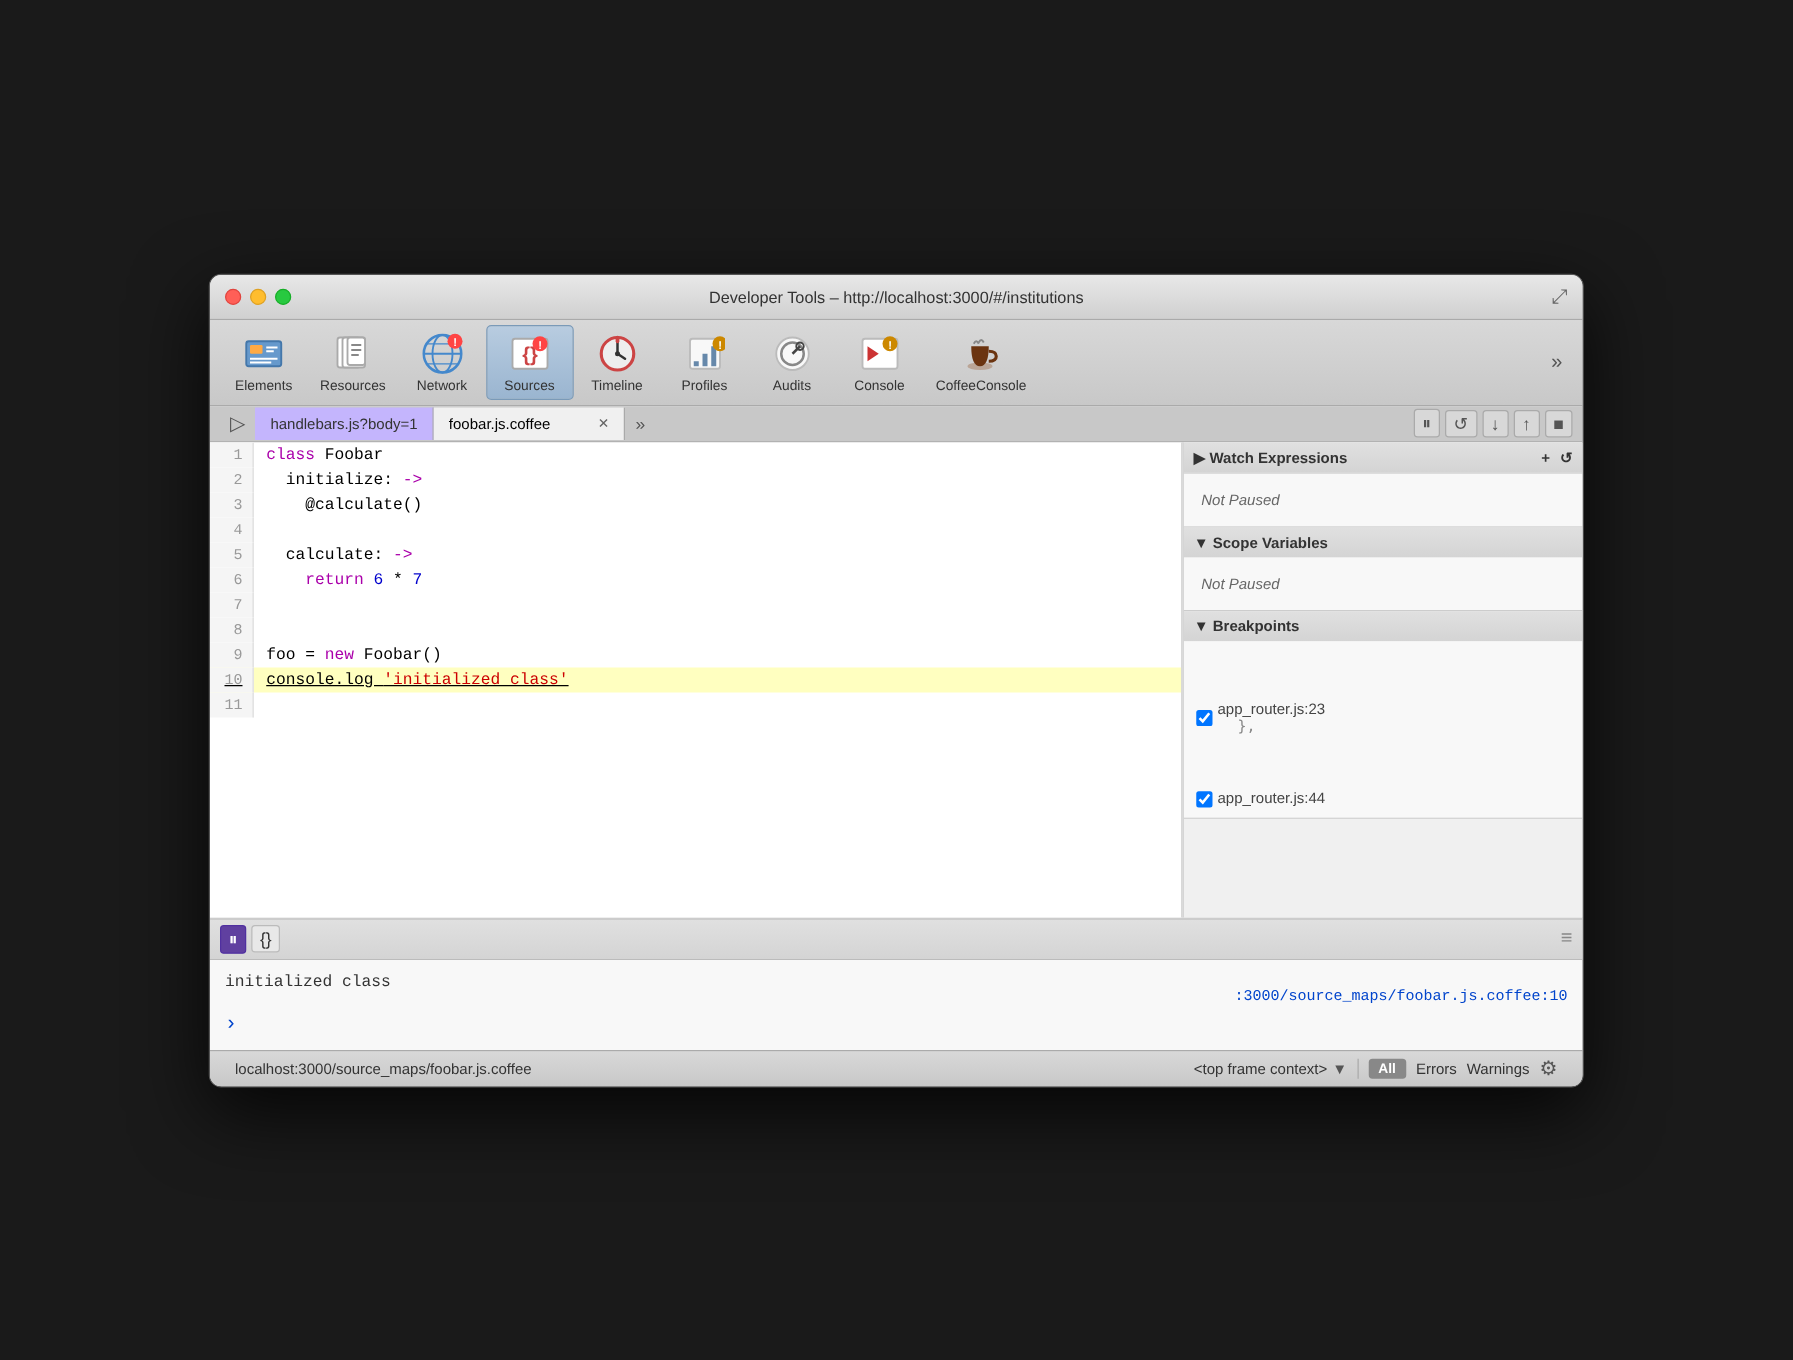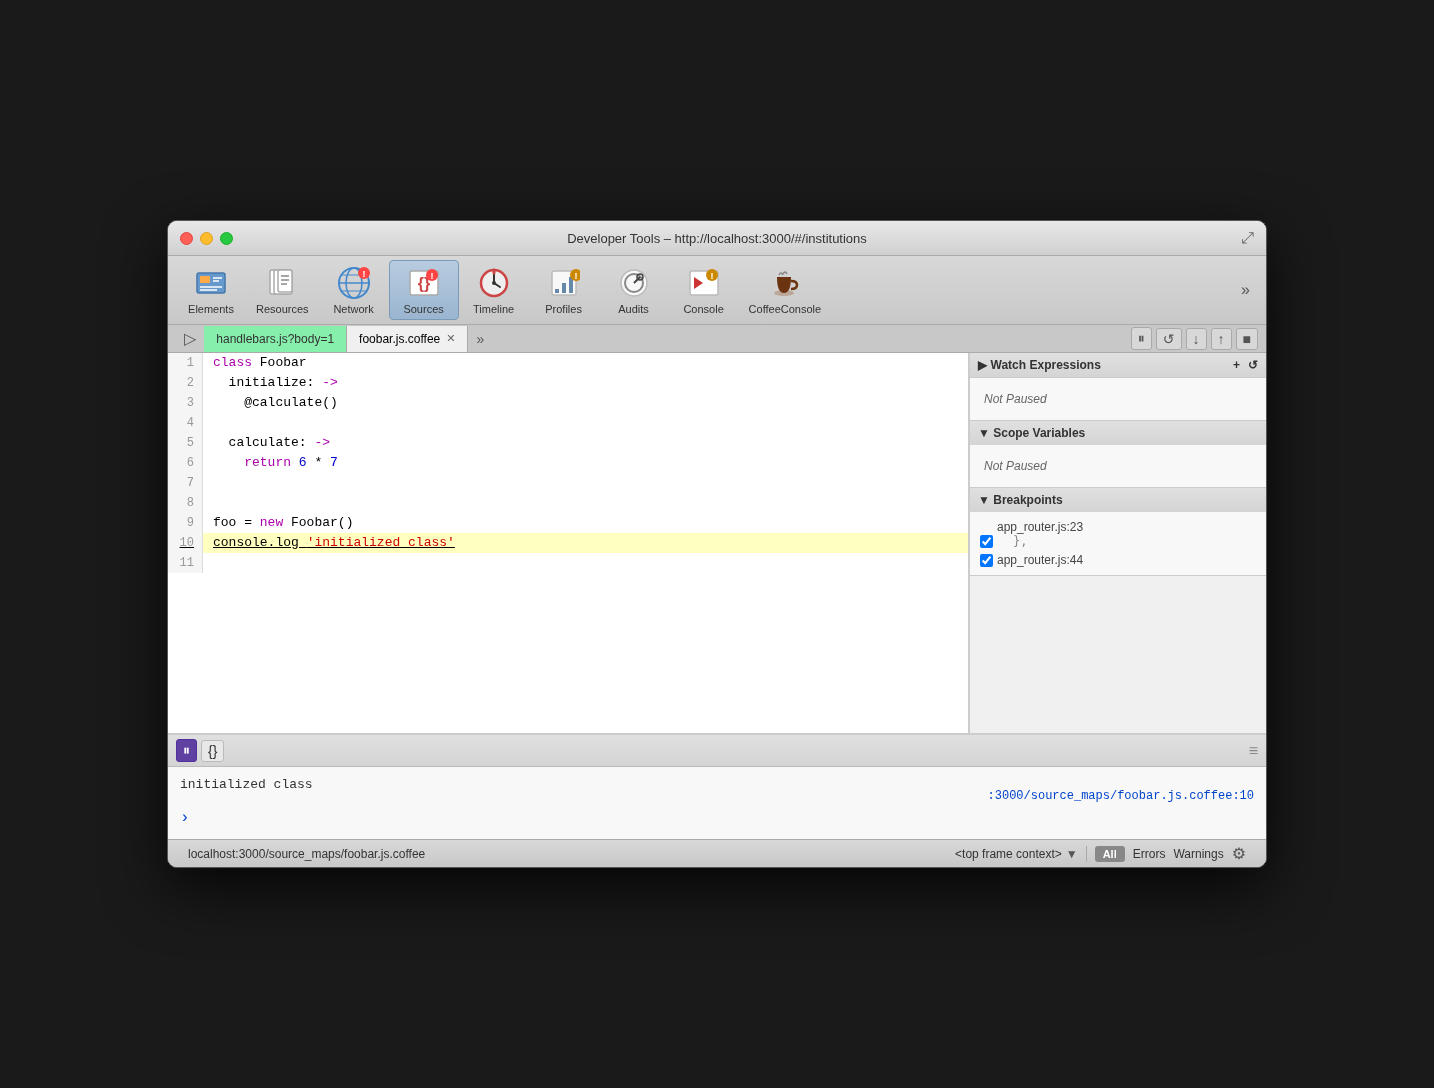--- a/index.html
+++ b/index.html
@@ -113,25 +113,26 @@
       cursor: pointer;
     }
     .tab {
       display: flex;
       align-items: center;
       padding: 6px 12px;
       font-size: 12px;
       color: #333;
       cursor: pointer;
       border-right: 1px solid #aaa;
-      background: #86efac;
+      background: #c4b5fd;
     }
     .tab.active {
       background: #f0f0f0;
       color: #000;
+      gap: 32px;
     }
     .tab-close {
       margin-left: 6px;
       font-size: 11px;
       color: #666;
       cursor: pointer;
     }
     .tab-more {
       padding: 4px 8px;
       font-size: 14px;
@@ -191,21 +192,21 @@
     .line-content {
       padding-left: 10px;
       white-space: pre;
     }
     
     .kw { color: #aa00aa; }
     .str { color: #cc0000; font-family: 'Courier New', monospace; }
     .num { color: #0000cc; }
     
     .right-panel {
-      width: 297px;
+      width: 320px;
       background: #f0f0f0;
       border-left: 1px solid #ccc;
       display: flex;
       flex-direction: column;
       overflow: hidden;
     }
     .panel-section {
       border-bottom: 1px solid #ccc;
     }
     .panel-section-header {
@@ -228,23 +229,24 @@
       padding: 6px;
     }
     .not-paused-text {
       font-size: 12px;
       color: #666;
       padding: 8px;
       font-style: italic;
     }
     .breakpoint-item {
       display: flex;
-      align-items: flex-end;
+      align-items: center;
       padding: 2px 4px;
       font-size: 12px;
+      margin-top: 39px;
     }
     .breakpoint-check {
       margin-right: 4px;
       margin-top: 2px;
     }
     .breakpoint-file {
       color: #444;
     }
     .breakpoint-code {
       color: #888;

